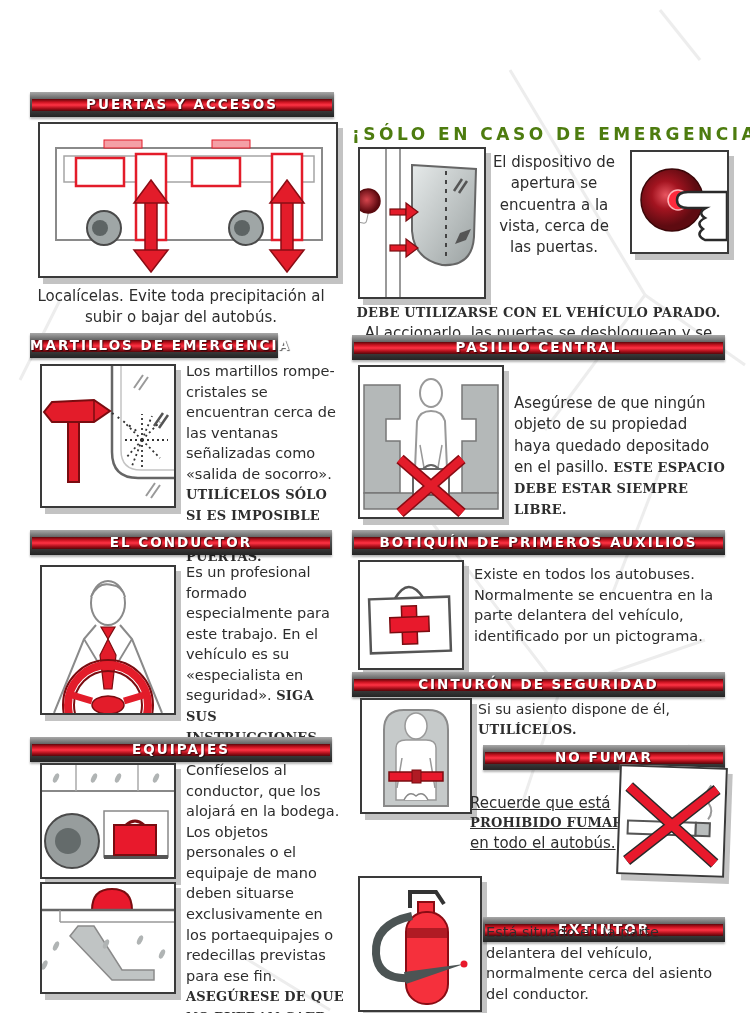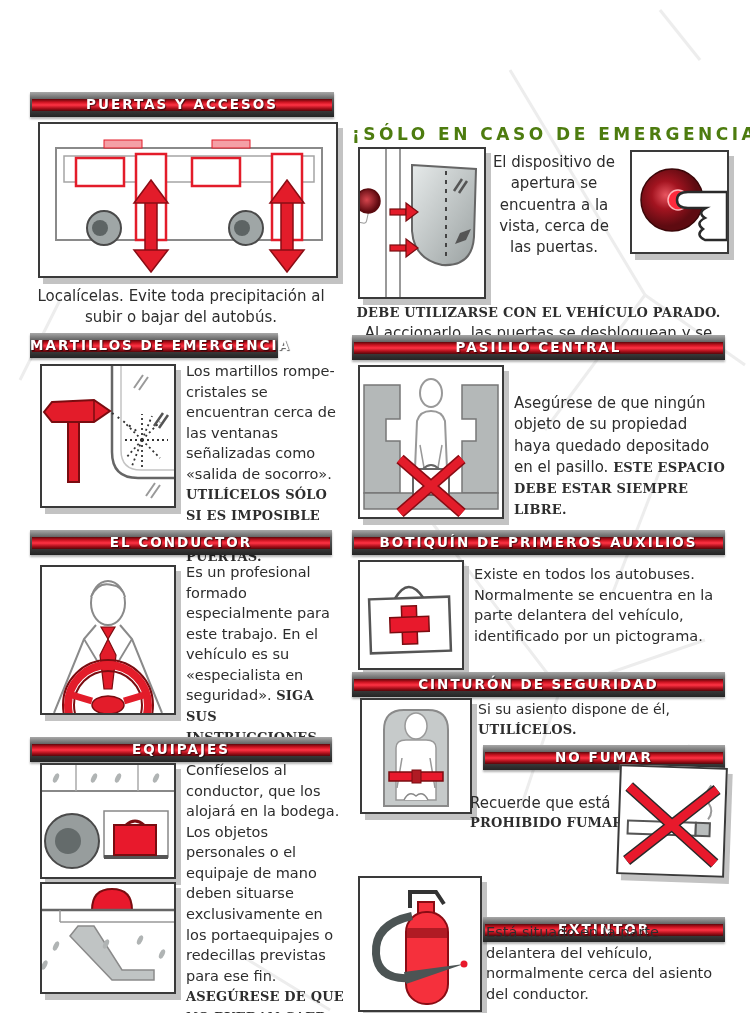--- a/index.html
+++ b/index.html
@@ -49,21 +49,21 @@
   .panel svg { display:block; width:100%; height:100%; }
 
   
   .txt { font-size:14.5px; line-height:1.42; color:#2d2d2d; margin:0; }
   .sc  { font-family:"DejaVu Serif", serif; font-weight:bold; font-size:13px; letter-spacing:.2px; }
   .center { text-align:center; }
   .subtitle {
     font-weight:bold; font-size:17px; letter-spacing:3.5px; color:#4d7c0f;
     text-align:center; white-space:nowrap;
   }
-  .block { display:block; }
+  .block { display:block;text-decoration:underline; }
 </style>
 </head>
 <body>
 
 <div class="page">
 
   <svg class="watermark" width="750" height="1013">
     <g stroke="#ededed" stroke-width="3" fill="none">
       <path d="M510,70 L645,295 L545,430"></path>
       <path d="M645,295 L745,365"></path>
@@ -315,20 +315,21 @@
     <span>Si su asiento dispone de él, </span>
     <span class="sc">UTILÍCELOS.</span>
   </p>
 
   <div class="abs banner" style="left:483px; top:745px; width:242px;">
     <span class="banner-label">NO FUMAR</span>
   </div>
   <p class="abs txt" style="left:470px; top:793px; width:160px; font-size:15px;">
     <span class="block">Recuerde que está</span>
     <span class="block sc">PROHIBIDO FUMAR</span>
+    <span class="block">en todo el autobús.</span>
   </p>
   <div class="abs panel" style="left:618px; top:766px; width:104px; height:106px; transform:rotate(2deg);">
     <svg viewBox="0 0 104 106">
       <rect x="8" y="54" width="68" height="13" fill="#fff" stroke="#555" stroke-width="2"></rect>
       <rect x="76" y="54" width="14" height="13" fill="#b9bdbd" stroke="#555" stroke-width="2"></rect>
       <path d="M88,50 Q94,42 88,34 Q82,26 90,16" fill="none" stroke="#999" stroke-width="2"></path>
       <path d="M8,20 L96,94 M96,20 L8,94" stroke="#2a2a2a" stroke-width="11.5" fill="none"></path>
       <path d="M8,20 L96,94 M96,20 L8,94" stroke="#e8192c" stroke-width="8.5" fill="none"></path>
     </svg>
   </div>

